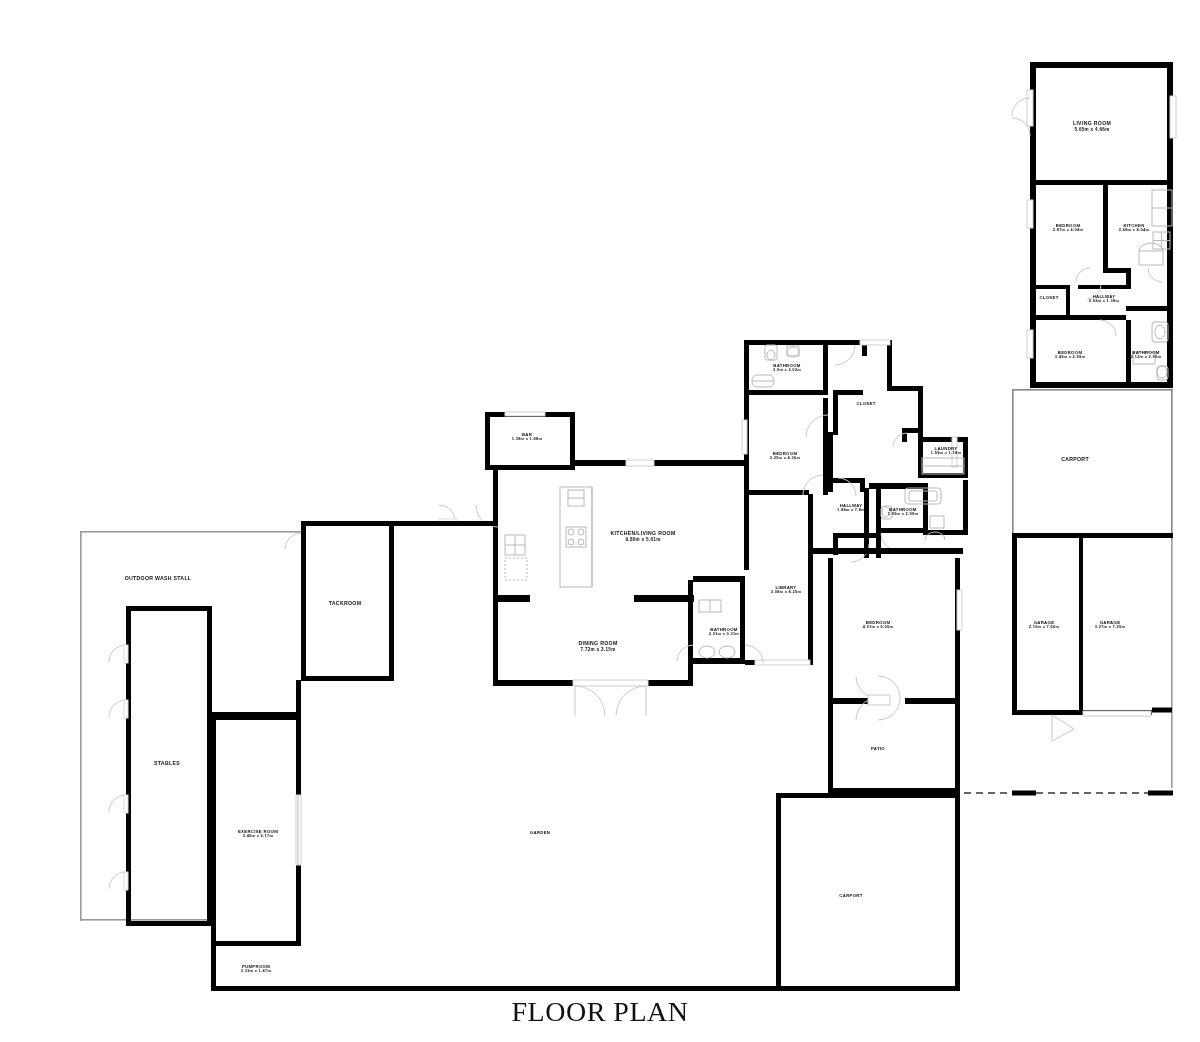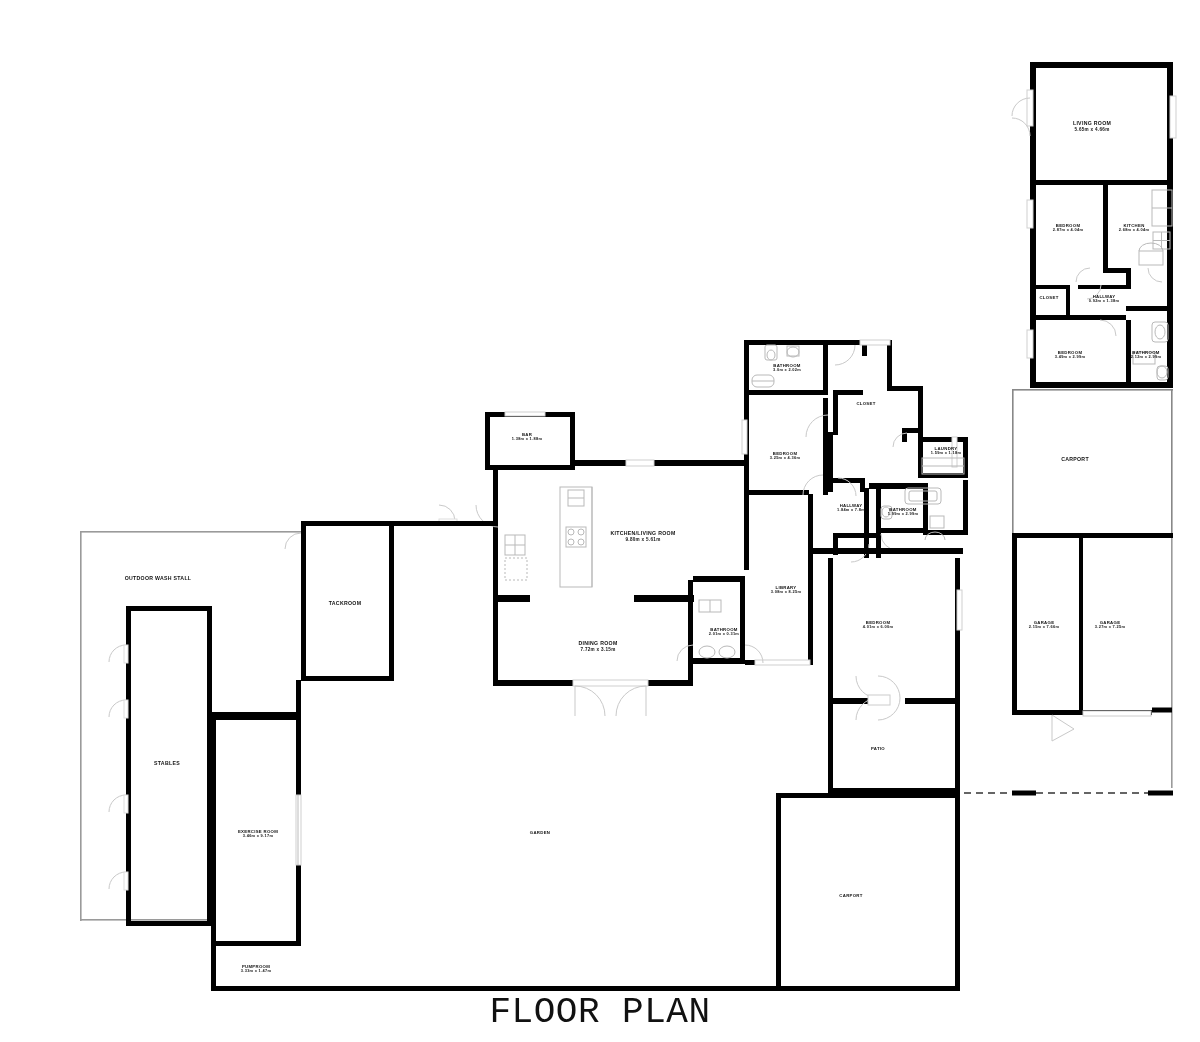--- a/index.html
+++ b/index.html
@@ -45,22 +45,22 @@
   .room-label.sz-sm .nm { font-size: 5.2px; }
   .room-label.sz-sm .dim { font-size: 4.6px; }
   .room-label.sz-xs .nm { font-size: 4.3px; }
   .room-label.sz-xs .dim { font-size: 3.9px; }
   .room-label.wrap { white-space: normal; width: 46px; }
   #plan-title {
     position: absolute;
     left: 600px;
     top: 1012px;
     transform: translate(-50%, -50%);
-    font-size: 36px;
-    font-family: Liberation Mono, monospace;
+    font-size: 28px;
+    font-family: Liberation Serif, serif;
     color: #111111;
     letter-spacing: 0.5px;
     white-space: nowrap;
   }
 </style>
 </head>
 <body>
 
 <svg id="plan" viewBox="0 0 1200 1042" xmlns="http://www.w3.org/2000/svg">
 

